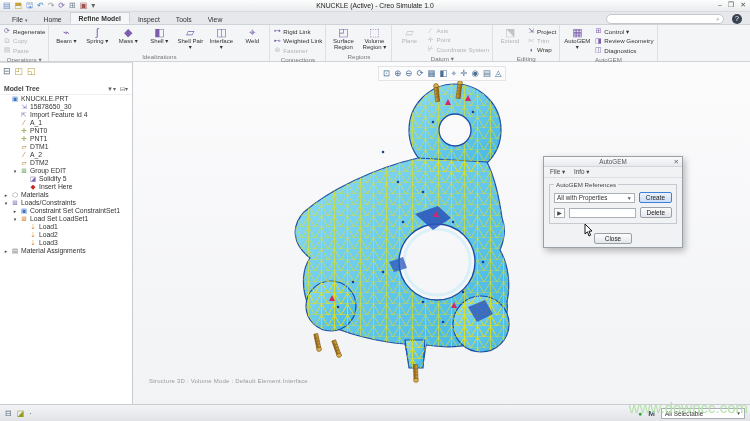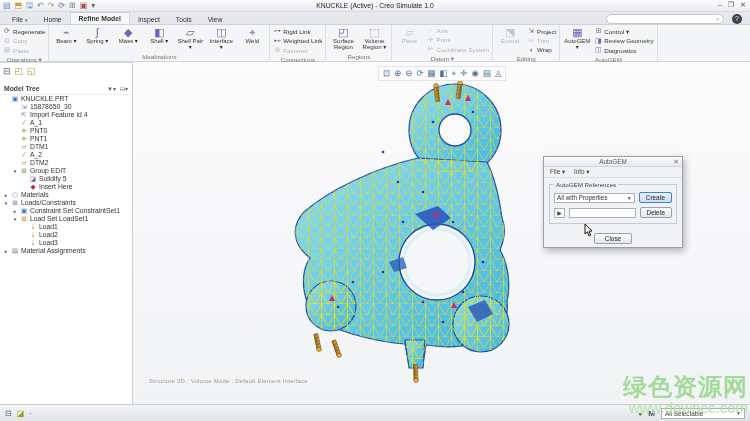--- a/index.html
+++ b/index.html
@@ -543,15 +543,14 @@
     <span class="sb-dot">●</span>
     <span class="sb-m">M</span>
     <div class="sb-select">
       <span>All Selectable</span>
       <span class="caret">▼</span>
     </div>
   </div>
 </div>
 
 <div class="wm">
-  <div class="wm1">绿色资源网</div>
   <div class="wm2">www.downcc.com</div>
 </div>
 
 </body></html>

